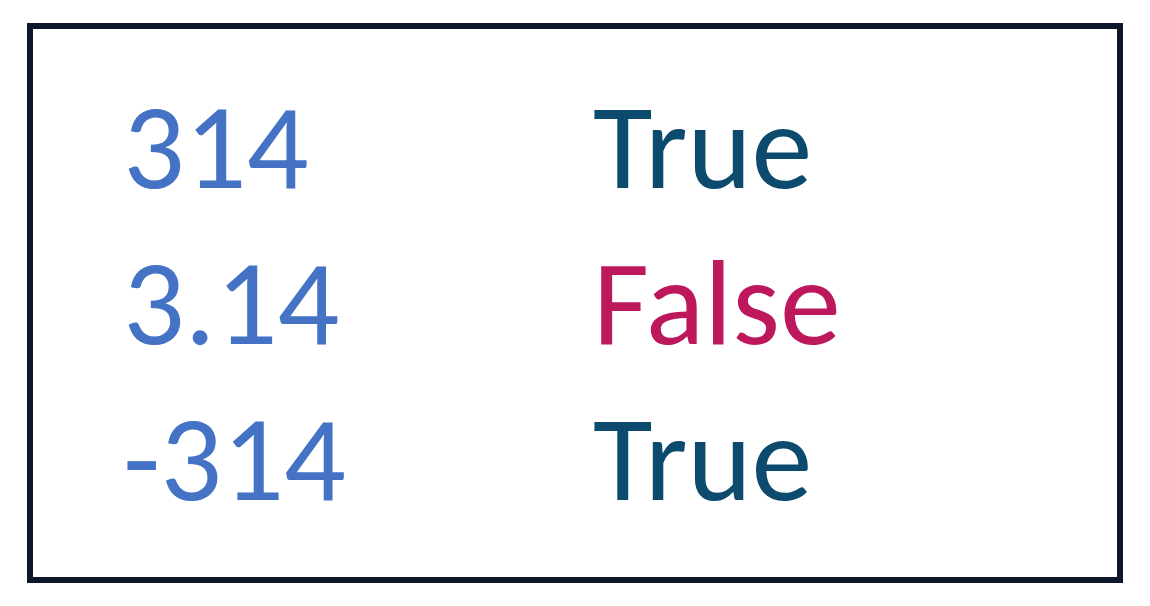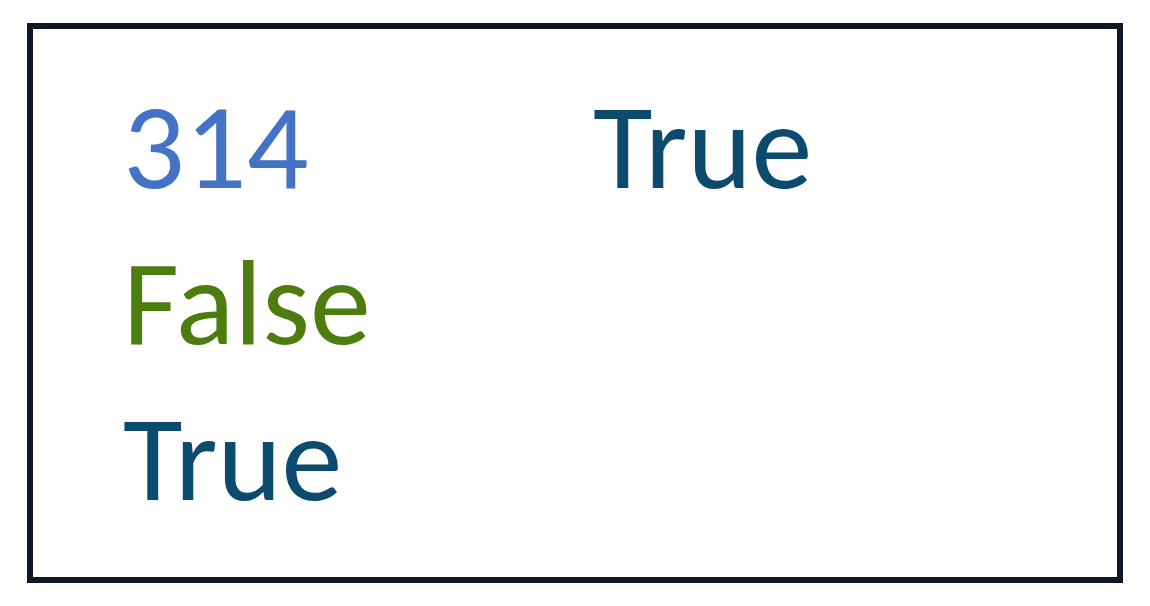--- a/index.html
+++ b/index.html
@@ -41,30 +41,32 @@
       font-weight: 400;
       line-height: 1;
     }
     .blue {
       color: #4472C4;
     }
     .green {
       color: #0c4a6e;
     }
     .red {
-      color: #4d7c0f;
+      color: #be185d;
     }
   </style>
 </head>
 <body>
 
 <div class="frame">
   <div class="row">
     <div class="col-left blue">314</div>
     <div class="col-right green">True</div>
   </div>
   <div class="row">
+    <div class="col-left blue">3.14</div>
     <div class="col-right red">False</div>
   </div>
   <div class="row">
+    <div class="col-left blue">-314</div>
     <div class="col-right green">True</div>
   </div>
 </div>
 
 </body></html>

